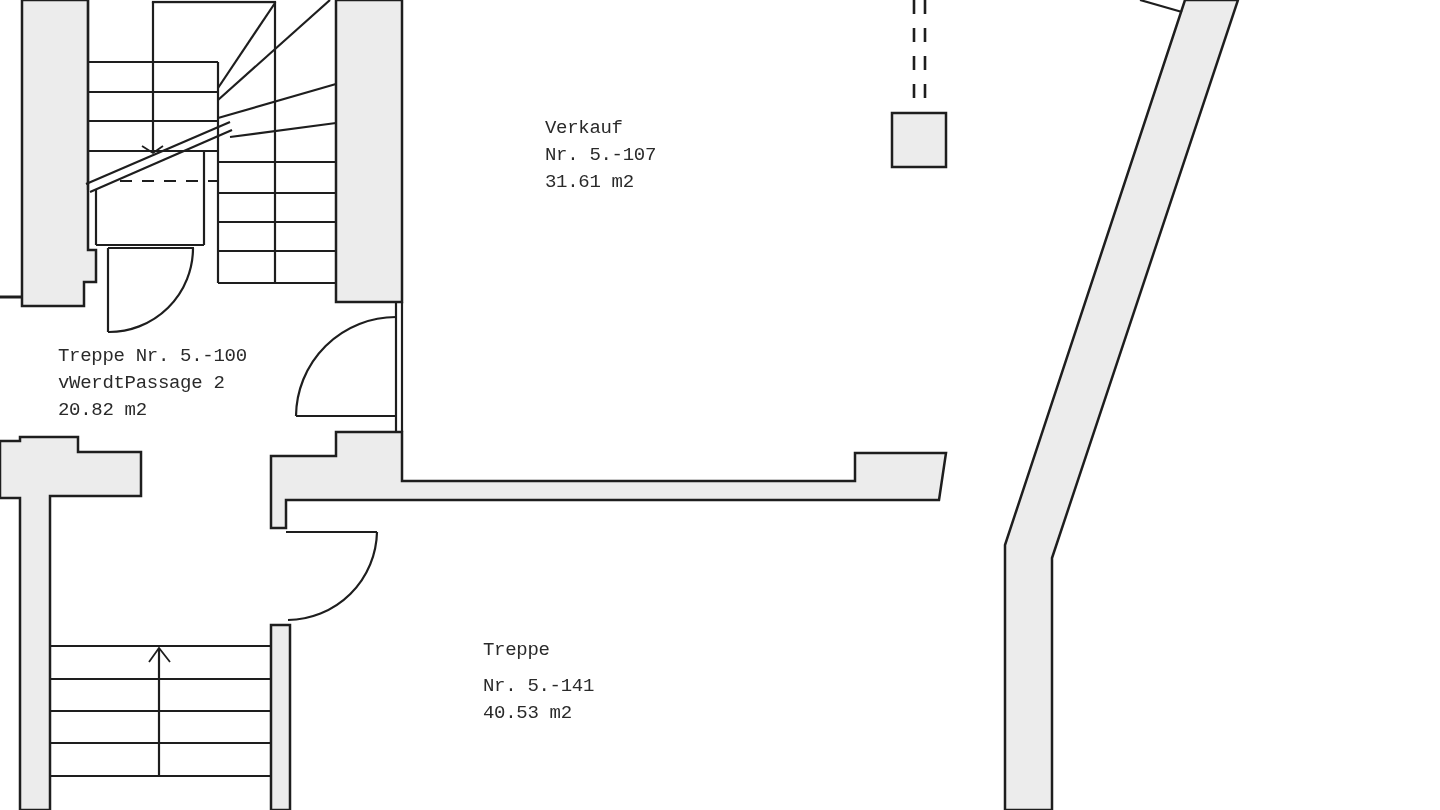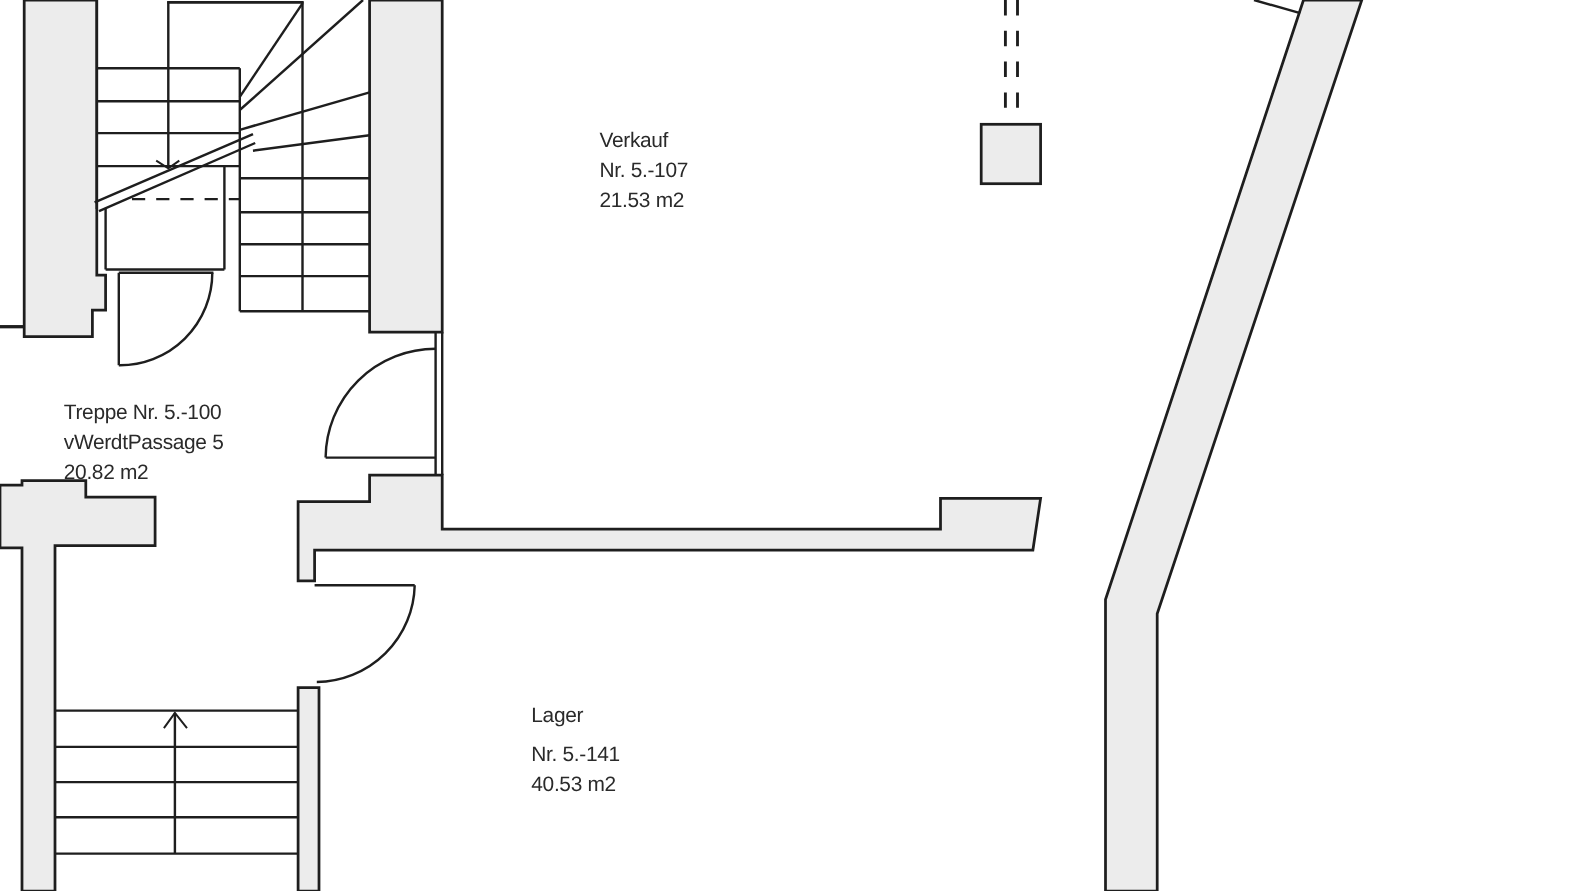--- a/index.html
+++ b/index.html
@@ -7,21 +7,21 @@
   .plan { position: absolute; left: 0; top: 0; width: 1440px; height: 810px; }
   .label {
     position: absolute;
     font-family: "Liberation Sans", sans-serif;
     font-size: 19px;
     line-height: 27px;
     color: #2a2a2a;
     white-space: nowrap;
     letter-spacing: -0.3px;
   }
-  .label span { display: block; }
+  .label span { display: block; font-family: Liberation Mono, monospace; }
   .wall { fill: #ececec; stroke: #1e1e1e; stroke-width: 2.5; stroke-linejoin: miter; }
   .line { fill: none; stroke: #1e1e1e; stroke-width: 2.2; }
   .thin { fill: none; stroke: #1e1e1e; stroke-width: 1.8; }
   .dash { fill: none; stroke: #1e1e1e; stroke-width: 2.2; stroke-dasharray: 12 10; }
   .vdash { fill: none; stroke: #1e1e1e; stroke-width: 2.6; stroke-dasharray: 14 14; }
 </style>
 </head>
 <body>
 
 <svg class="plan" viewBox="0 0 1440 810" xmlns="http://www.w3.org/2000/svg">
@@ -118,26 +118,26 @@
   <g>
     <path class="wall" d="M1185 0 L1238 0 L1052 558 L1052 810 L1005 810 L1005 545 Z"></path>
     <line class="line" x1="1140" y1="0" x2="1182" y2="12"></line>
   </g>
 
 </svg>
 
 <div class="label" style="left:545px; top:115px;">
   <span>Verkauf</span>
   <span>Nr. 5.-107</span>
-  <span>21.53 m2</span>
+  <span>31.61 m2</span>
 </div>
 
-<div class="label" style="left:58px; top:362px;">
+<div class="label" style="left:58px; top:343px;">
   <span>Treppe Nr. 5.-100</span>
-  <span>vWerdtPassage 5</span>
+  <span>vWerdtPassage 2</span>
   <span>20.82 m2</span>
 </div>
 
 <div class="label" style="left:483px; top:637px;">
-  <span style="margin-bottom:9px;">Lager</span>
+  <span style="margin-bottom:9px;">Treppe</span>
   <span>Nr. 5.-141</span>
   <span>40.53 m2</span>
 </div>
 
 </body></html>

